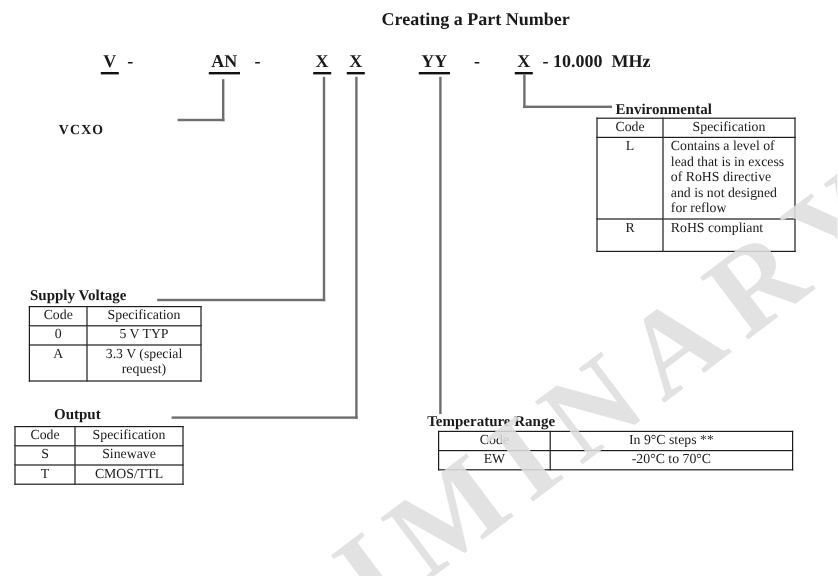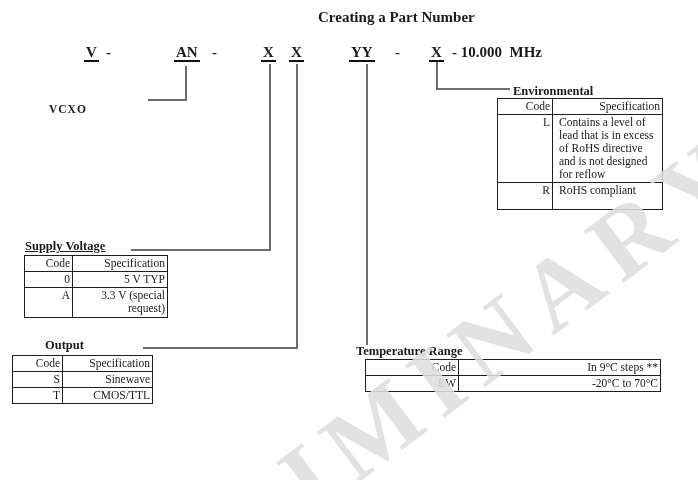--- a/index.html
+++ b/index.html
@@ -9,21 +9,21 @@
   }
   .abs{position:absolute;}
   .doc-title{font-weight:bold;font-size:15px;white-space:nowrap;}
   .pn{font-weight:bold;font-size:15px;white-space:nowrap;line-height:16px;}
   .pn.us{border-bottom:2px solid #111;padding:0 2px 0 2px;}
   .pn-caption{font-weight:bold;font-size:11.5px;letter-spacing:1px;white-space:nowrap;}
   .pkg-label{font-weight:bold;font-size:12.5px;line-height:15px;white-space:nowrap;}
   .tbl-title{font-weight:bold;font-size:12.5px;white-space:nowrap;text-align:center;}
   table{border-collapse:collapse;table-layout:fixed;}
   td{border:1px solid #1d1d1d;font-size:11.5px;line-height:13px;
-     padding:1px 2px;text-align:right;vertical-align:top;overflow:hidden;}
+     padding:1px 2px;text-align:center;vertical-align:top;overflow:hidden;}
   .hdr{font-size:11.5px;}
   .left-cell{text-align:left;padding-left:6px;}
   .line{position:absolute;background:#6e6e6e;}
   .watermark{
     position:absolute;left:5px;top:645px;transform:rotate(-37deg);transform-origin:0 0;
     font-family:"Liberation Serif","DejaVu Serif",serif;font-weight:bold;font-size:100px;
     letter-spacing:14px;color:rgba(222,222,222,0.88);white-space:nowrap;z-index:10;
     pointer-events:none;line-height:100px;
   }
   .pre{white-space:pre;}
@@ -73,21 +73,21 @@
       <td>L</td>
       <td class="left-cell">Contains a level of lead that is in excess of RoHS directive and is not designed for reflow</td>
     </tr>
     <tr style="height:27px;">
       <td>R</td>
       <td class="left-cell">RoHS compliant</td>
     </tr>
   </tbody>
     </table>
 
-  <div class="abs tbl-title" style="left:25px;top:239px;text-decoration:underline;">Supply Voltage</div>
+  <div class="abs tbl-title" style="left:25px;top:239px;">Supply Voltage</div>
   <table class="abs" style="left:24px;top:255px;width:143px;">
     <colgroup>
         <col style="width:48px">
         <col style="width:95px">
       </colgroup>
     <tbody>
         <tr>
       <td class="hdr">Code</td>
       <td class="hdr">Specification</td>
     </tr>

